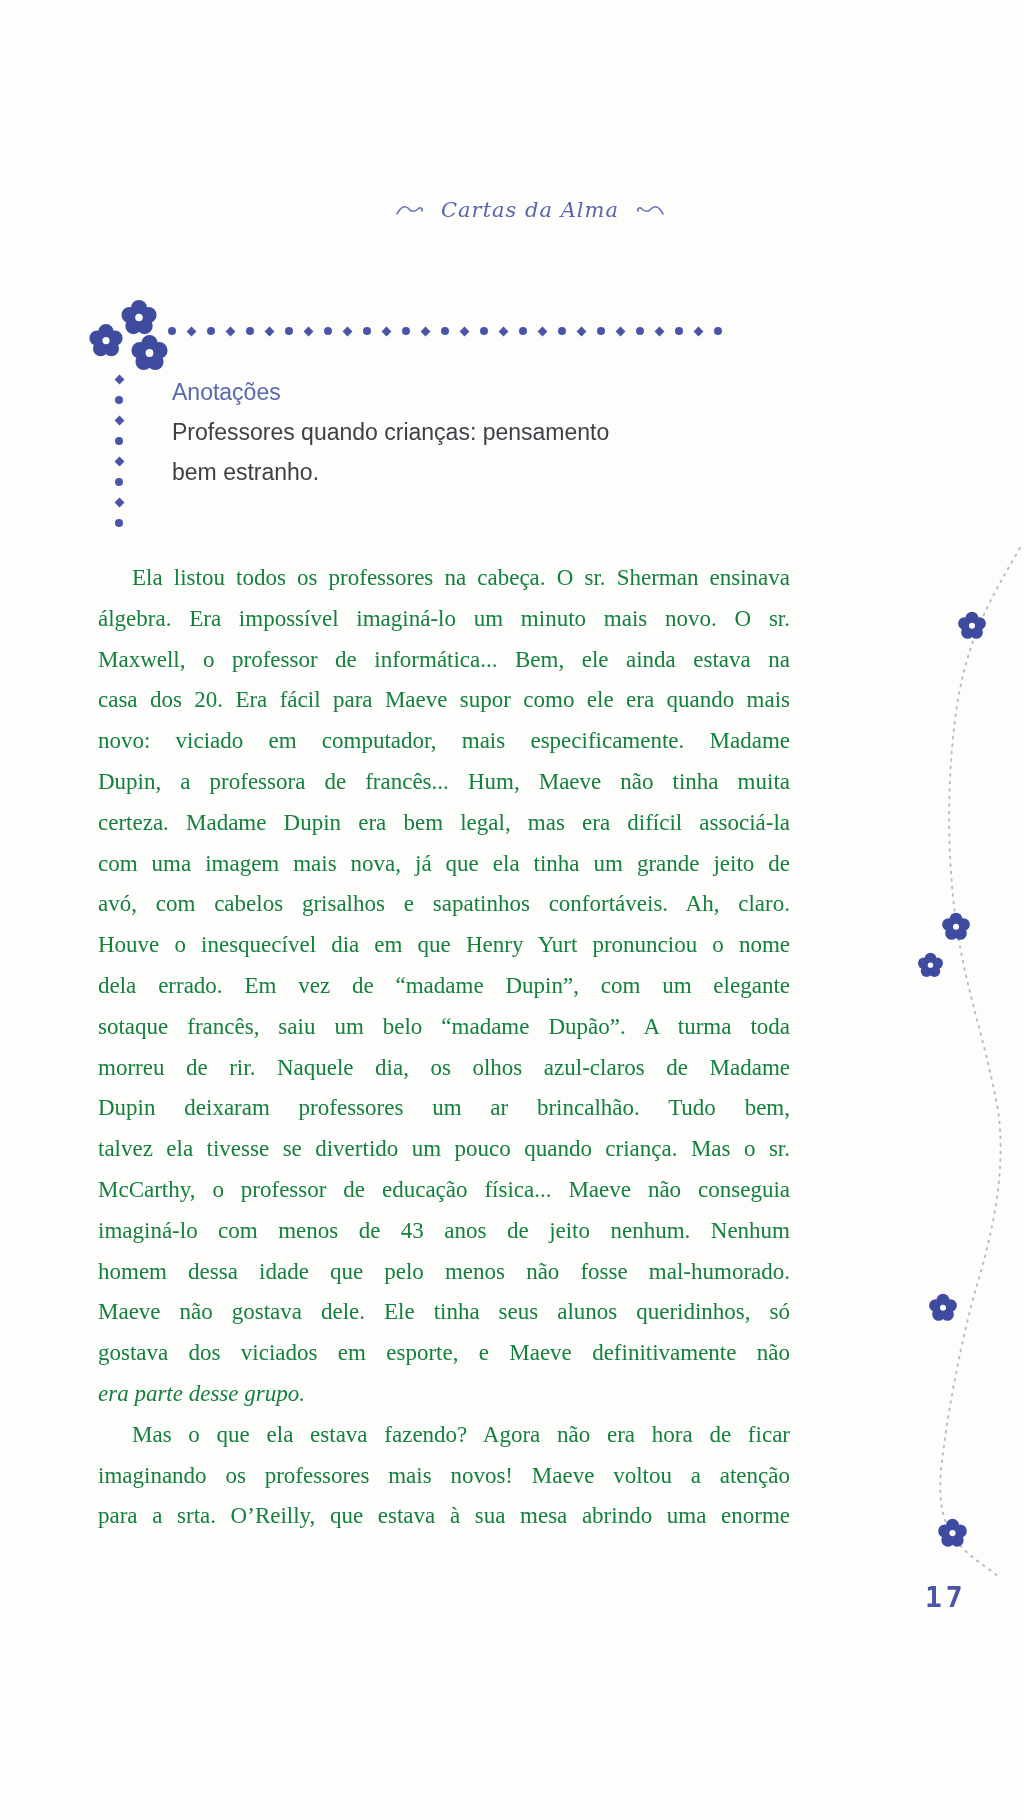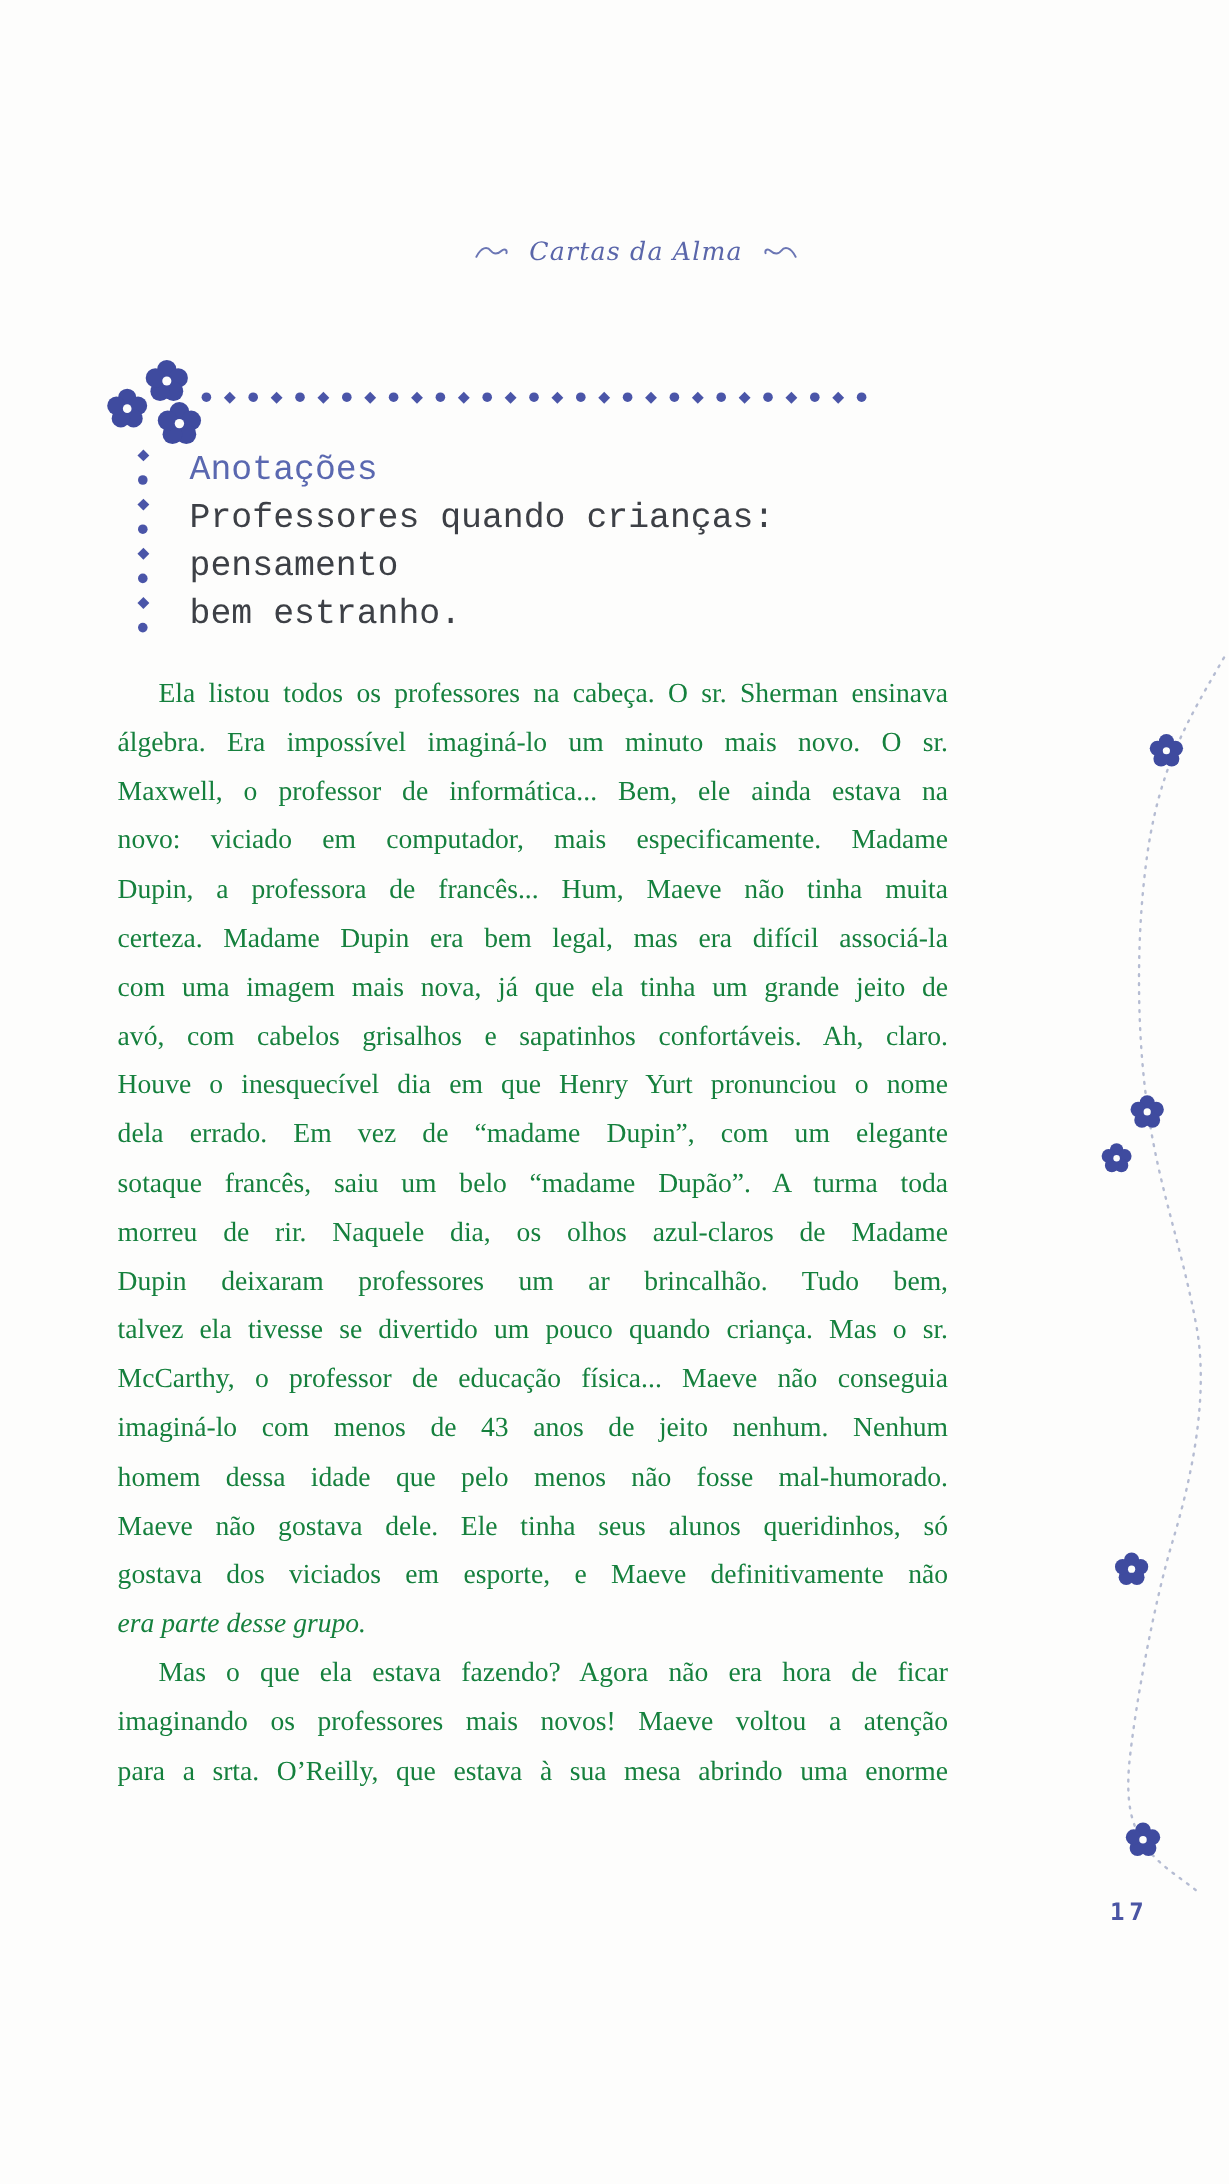--- a/index.html
+++ b/index.html
@@ -32,23 +32,23 @@
     display:inline-flex;align-items:center;gap:12px;
   }
   .dot-col{
     position:absolute;left:115px;top:376px;
     display:inline-flex;flex-direction:column;align-items:center;gap:13px;
   }
   .d-circle{width:8px;height:8px;border-radius:50%;background:#4a55a8;display:inline-block;}
   .d-diamond{width:7px;height:7px;background:#4a55a8;transform:rotate(45deg);display:inline-block;}
   
   .notes{
-    position:absolute;left:158px;top:372px;width:640px;
-    font-family:Liberation Mono, monospace;
-    font-size:29px;line-height:40px;
+    position:absolute;left:172px;top:372px;width:640px;
+    font-family:Liberation Sans, sans-serif;
+    font-size:23px;line-height:40px;
     color:#3d4046;
   }
   .notes-heading{color:#5a68b0;}
   
   .body{
     position:absolute;left:98px;top:558px;width:692px;
     font-size:23px;line-height:40.8px;
     color:#15803d;
   }
   .bline{
@@ -61,21 +61,21 @@
   .bline.tight{word-spacing:-2.5px;}
   
   .overlay{
     position:absolute;left:0;top:0;width:1024px;height:1820px;
     pointer-events:none;
   }
   
   .pagenum{
     position:absolute;left:925px;top:1581px;
     font-family:"DejaVu Sans Mono", monospace;
-    font-weight:bold;font-size:20px;letter-spacing:4px;
+    font-weight:bold;font-size:28px;letter-spacing:4px;
     color:#4a55a4;
   }
 </style>
 </head>
 <body>
 
 <div class="page">
 
   <svg width="0" height="0" style="position:absolute" aria-hidden="true">
     <defs>
@@ -161,20 +161,21 @@
     <div id="notes-lines">
         <div>Professores quando crianças: pensamento</div>
         <div>bem estranho.</div>
       </div>
   </div>
 
   <div class="body" id="body-text">
       <div class="bline first tight">Ela listou todos os professores na cabeça. O sr. Sherman ensinava</div>
       <div class="bline">álgebra. Era impossível imaginá-lo um minuto mais novo. O sr.</div>
       <div class="bline">Maxwell, o professor de informática... Bem, ele ainda estava na</div>
+      <div class="bline">casa dos 20. Era fácil para Maeve supor como ele era quando mais</div>
       <div class="bline">novo: viciado em computador, mais especificamente. Madame</div>
       <div class="bline">Dupin, a professora de francês... Hum, Maeve não tinha muita</div>
       <div class="bline">certeza. Madame Dupin era bem legal, mas era difícil associá-la</div>
       <div class="bline">com uma imagem mais nova, já que ela tinha um grande jeito de</div>
       <div class="bline">avó, com cabelos grisalhos e sapatinhos confortáveis. Ah, claro.</div>
       <div class="bline">Houve o inesquecível dia em que Henry Yurt pronunciou o nome</div>
       <div class="bline">dela errado. Em vez de “madame Dupin”, com um elegante</div>
       <div class="bline">sotaque francês, saiu um belo “madame Dupão”. A turma toda</div>
       <div class="bline">morreu de rir. Naquele dia, os olhos azul-claros de Madame</div>
       <div class="bline">Dupin deixaram professores um ar brincalhão. Tudo bem,</div>

